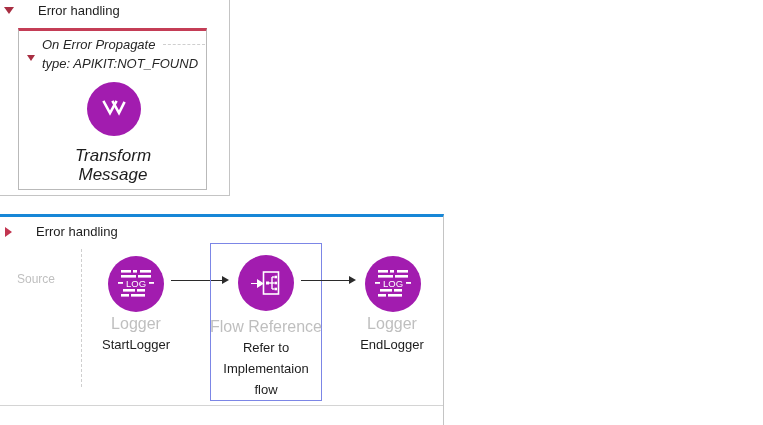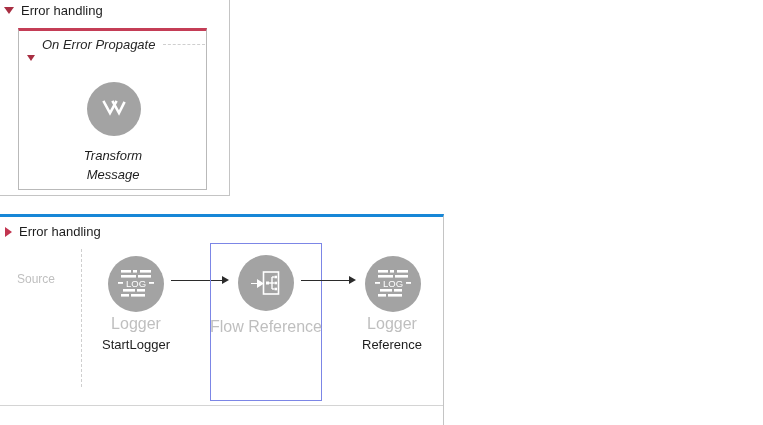--- a/index.html
+++ b/index.html
@@ -11,26 +11,26 @@
     background:#ffffff; overflow:hidden;
   }
 
   
   .tri { width:0; height:0; display:inline-block; flex:0 0 auto; }
   .tri-down-red   { border-left:5px solid transparent; border-right:5px solid transparent; border-top:7px solid #a82e42; }
   .tri-down-red-sm{ border-left:4px solid transparent; border-right:4px solid transparent; border-top:6px solid #a82e42; }
   .tri-down-blue  { border-left:5px solid transparent; border-right:5px solid transparent; border-top:7px solid #2e82cd; }
   .tri-right-red  { border-top:5px solid transparent; border-bottom:5px solid transparent; border-left:7px solid #c23550; }
 
-  .hdr-row { position:absolute; display:flex; align-items:center; gap:7px; }
+  .hdr-row { position:absolute; display:flex; align-items:center; gap:24px; }
   .hdr-text { font-size:13px; color:#1d1d1d; white-space:nowrap; }
 
   .circle {
     position:absolute; width:56px; height:56px; border-radius:50%;
-    background:#a3a3a3; display:flex; align-items:center; justify-content:center;
+    background:#a21caf; display:flex; align-items:center; justify-content:center;
   }
 
   .arrow { position:absolute; height:0; border-top:1.4px solid #2b2b2b; }
   .arrow::after {
     content:""; position:absolute; right:-7px; top:-4.7px; width:0; height:0;
     border-left:7px solid #2b2b2b; border-top:4px solid transparent; border-bottom:4px solid transparent;
   }
 
   .label-stack { position:absolute; text-align:center; }
   .type-label { font-size:16px; line-height:20px; color:#bfbfbf; white-space:nowrap; }
@@ -47,21 +47,21 @@
   .error-scope {
     position:absolute; left:26px; top:36px; width:189px; height:162px;
     background:#ffffff;
     border:1px solid #b9b9b9; border-top:3px solid #c43d56;font-style:italic;
   }
   .scope-tri { position:absolute; left:8px; top:24px; }
   .scope-titles { position:absolute; left:23px; top:4px; font-size:13px; line-height:19px; color:#262626; white-space:nowrap; }
   .scope-dash { position:absolute; left:144px; top:13px; width:42px; border-top:1px dashed #cfcfcf; }
   .transform-circle { left:68px; top:51px; width:54px; height:54px; }
   .transform-label { left:34px; top:115px; width:120px; }
-  .transform-label .node-name { line-height:19px; font-size:13px; }
+  .transform-label .node-name { line-height:19px; font-size:17px; }
 
   
   .main-container {
     position:absolute; left:-1px; top:214px; width:445px; height:220px;
     background:#ffffff;
     border-left:1px solid #c4c4c4; border-right:1px solid #c4c4c4;
     border-top:3px solid #1787d7;
   }
   .main-container .hdr-row { left:5px; top:7px; }
   .flow-title { font-size:13.5px; color:#1d1d1d; white-space:nowrap; }
@@ -86,20 +86,21 @@
 
     <div class="hdr-row">
       <span class="tri tri-down-red"></span>
       <span class="hdr-text">Error handling</span>
     </div>
 
     <div class="error-scope">
       <span class="tri tri-down-red-sm scope-tri"></span>
       <div class="scope-titles">
         <div>On Error Propagate</div>
+        <div>type: APIKIT:NOT_FOUND</div>
       </div>
       <div class="scope-dash"></div>
 
       <div class="circle transform-circle">
         <svg class="icon-svg" width="28" height="20" viewBox="0 0 28 20">
           <polyline points="4,3 10,14 16,3" fill="none" stroke="#ffffff" stroke-width="2.6" stroke-linecap="square"></polyline>
           <polyline points="13,3 19,14 24,4" fill="none" stroke="#ffffff" stroke-width="2.6" stroke-linecap="square"></polyline>
         </svg>
       </div>
       <div class="label-stack transform-label">
@@ -173,24 +174,27 @@
         <text x="19" y="19.5" text-anchor="middle" font-size="9.5" fill="#ffffff" font-family="Liberation Sans, sans-serif">LOG</text>
       </svg>
     </div>
 
     <div class="label-stack" style="left:66px; top:97px; width:140px;">
       <div class="type-label">Logger</div>
       <div class="node-name">StartLogger</div>
     </div>
     <div class="label-stack" style="left:196px; top:100px; width:140px;">
       <div class="type-label">Flow Reference</div>
+      <div class="node-name">Refer to
+Implementaion
+flow</div>
     </div>
     <div class="label-stack" style="left:322px; top:97px; width:140px;">
       <div class="type-label">Logger</div>
-      <div class="node-name">Reference</div>
+      <div class="node-name">EndLogger</div>
     </div>
 
     <div class="flow-separator"></div>
     <div class="hdr-row error-row">
       <span class="tri tri-right-red"></span>
       <span class="hdr-text">Error handling</span>
     </div>
   </div>
 
 </div>

